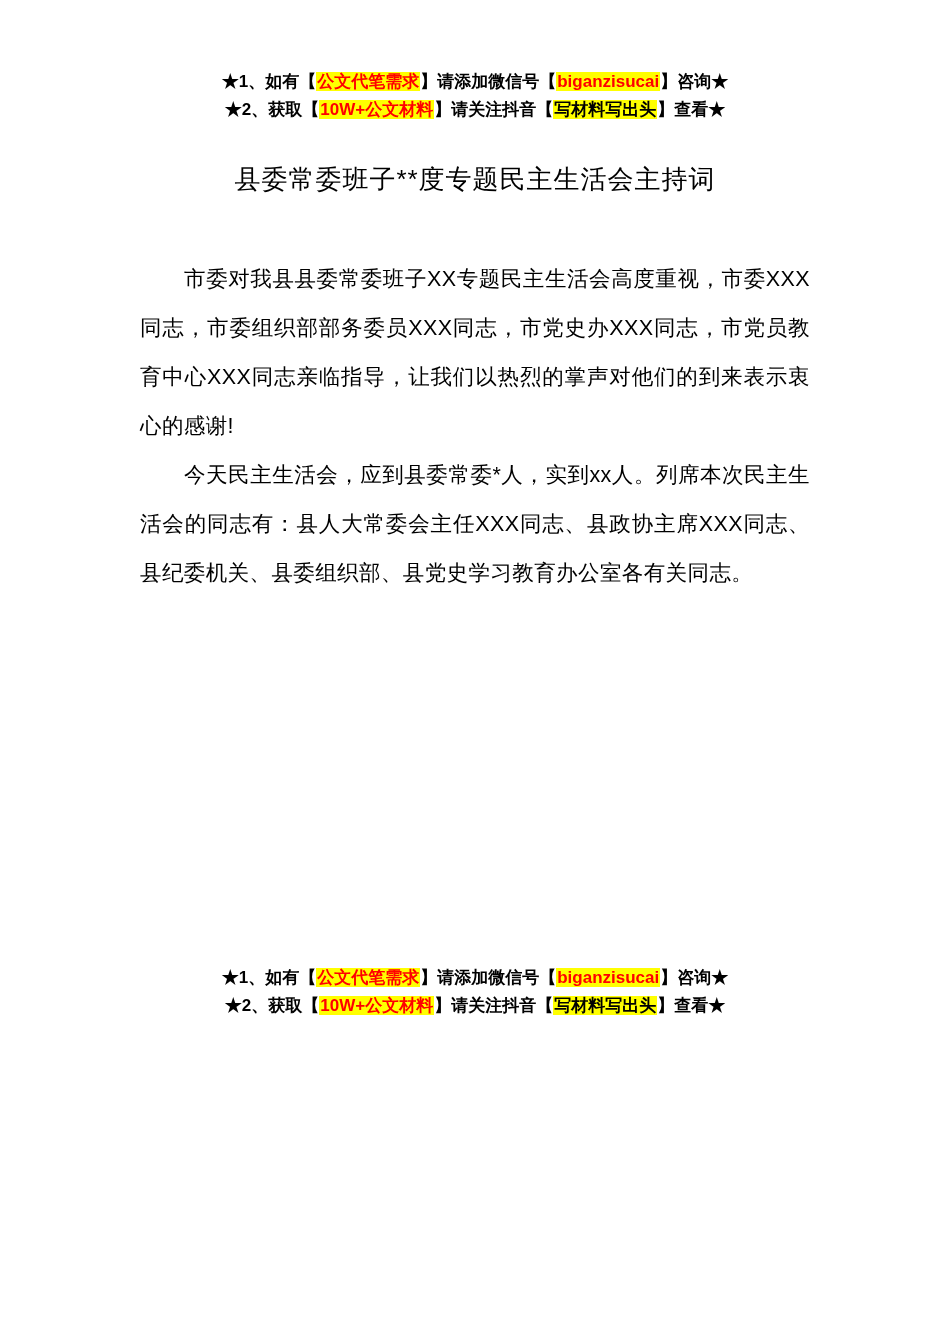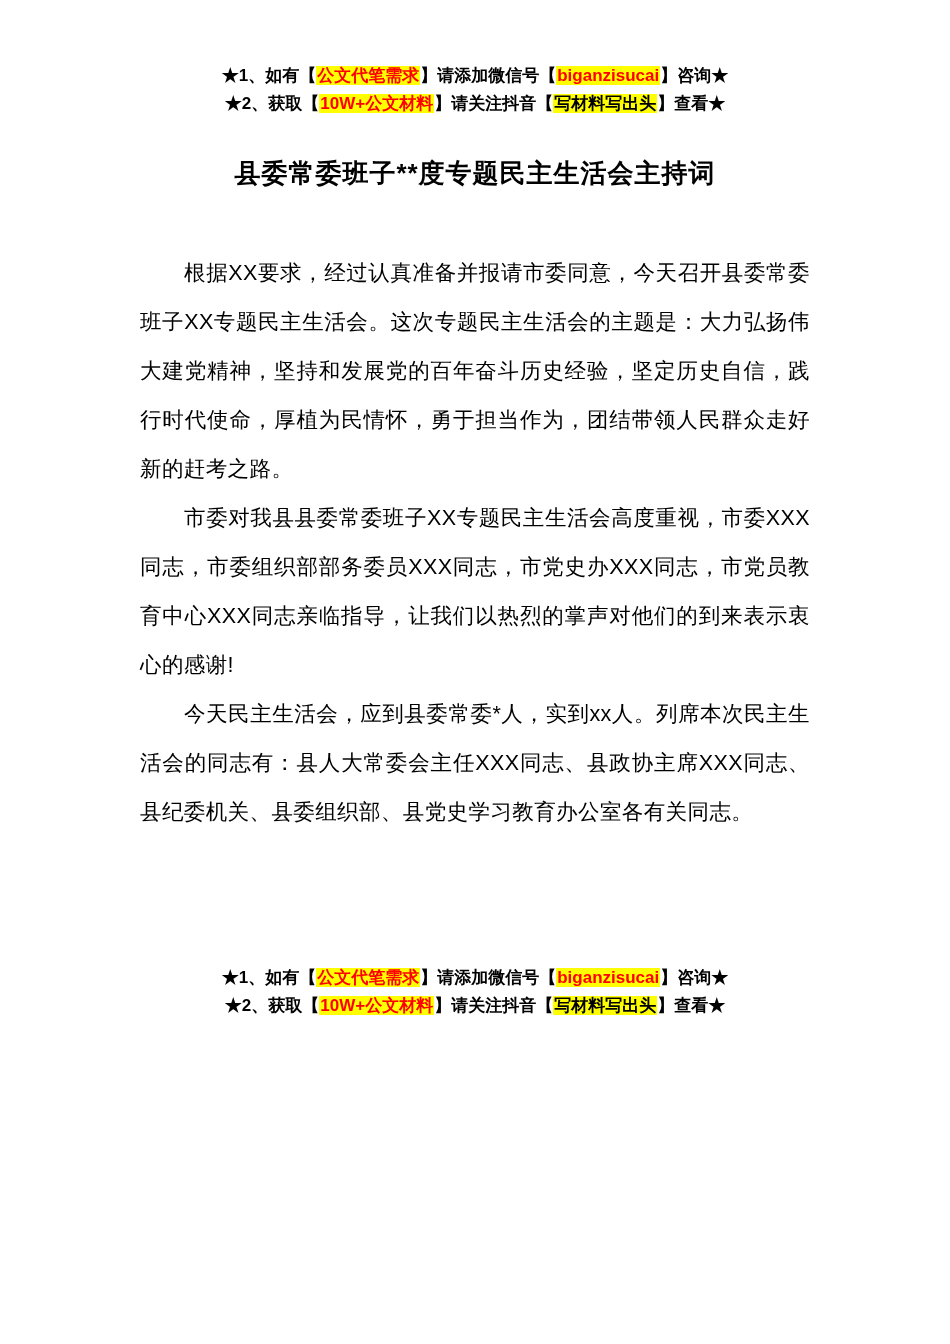--- a/index.html
+++ b/index.html
@@ -12,21 +12,21 @@
     height: 1344px;
     font-family: "Liberation Sans", sans-serif;
     color: #000000;
     position: relative;
     overflow: hidden;
   }
   .page {
     width: 950px;
     height: 1084px;
     box-sizing: border-box;
-    padding: 0 140px;
+    padding: 6px 140px;
     position: relative;
   }
   
   .promo {
     text-align: center;
     font-weight: bold;
     font-size: 17px;
     line-height: 28px;
     letter-spacing: 0px;
     white-space: nowrap;
@@ -56,21 +56,21 @@
   }
   .promo .star {
     color: #000000;
   }
   .promo-line { display: block; }
 
   
   .doc-title {
     text-align: center;
     font-size: 26px;
-    font-weight: bold;
+    font-weight: normal;
     letter-spacing: 1px;
     margin-top: 38px;
     color: #000;
   }
 
   
   .doc-body {
     margin-top: 58px;
     font-size: 21.5px;
     line-height: 49px;
@@ -95,21 +95,20 @@
 <div class="page">
 
   <div class="promo promo-top">
     <span class="promo-line"><span class="star">★</span><span class="blk">1、如有</span><span class="blk">【</span><span class="hl-yellow">公文代笔需求</span><span class="blk">】</span><span class="blk">请添加微信号</span><span class="blk">【</span><span class="hl-yellow">biganzisucai</span><span class="blk">】</span><span class="blk">咨询</span><span class="star">★</span></span>
     <span class="promo-line"><span class="star">★</span><span class="blk">2、获取</span><span class="blk">【</span><span class="hl-yellow">10W+公文材料</span><span class="blk">】</span><span class="blk">请关注抖音</span><span class="blk">【</span><span class="hl-yellow-black">写材料写出头</span><span class="blk">】</span><span class="blk">查看</span><span class="star">★</span></span>
   </div>
 
   <h1 class="doc-title">县委常委班子**度专题民主生活会主持词</h1>
 
   <div class="doc-body">
-    <p class="indent">根据XX要求，经过认真准备并报请市委同意，今天召开县委常委班子XX专题民主生活会。这次专题民主生活会的主题是：大力弘扬伟大建党精神，坚持和发展党的百年奋斗历史经验，坚定历史自信，践行时代使命，厚植为民情怀，勇于担当作为，团结带领人民群众走好新的赶考之路。</p>
     <p class="indent">市委对我县县委常委班子XX专题民主生活会高度重视，市委XXX同志，市委组织部部务委员XXX同志，市党史办XXX同志，市党员教育中心XXX同志亲临指导，让我们以热烈的掌声对他们的到来表示衷心的感谢!</p>
     <p class="indent">今天民主生活会，应到县委常委*人，实到xx人。列席本次民主生活会的同志有：县人大常委会主任XXX同志、县政协主席XXX同志、县纪委机关、县委组织部、县党史学习教育办公室各有关同志。</p>
   </div>
 
   <div class="promo promo-bottom">
     <span class="promo-line"><span class="star">★</span><span class="blk">1、如有</span><span class="blk">【</span><span class="hl-yellow">公文代笔需求</span><span class="blk">】</span><span class="blk">请添加微信号</span><span class="blk">【</span><span class="hl-yellow">biganzisucai</span><span class="blk">】</span><span class="blk">咨询</span><span class="star">★</span></span>
     <span class="promo-line"><span class="star">★</span><span class="blk">2、获取</span><span class="blk">【</span><span class="hl-yellow">10W+公文材料</span><span class="blk">】</span><span class="blk">请关注抖音</span><span class="blk">【</span><span class="hl-yellow-black">写材料写出头</span><span class="blk">】</span><span class="blk">查看</span><span class="star">★</span></span>
   </div>
 
 </div>

